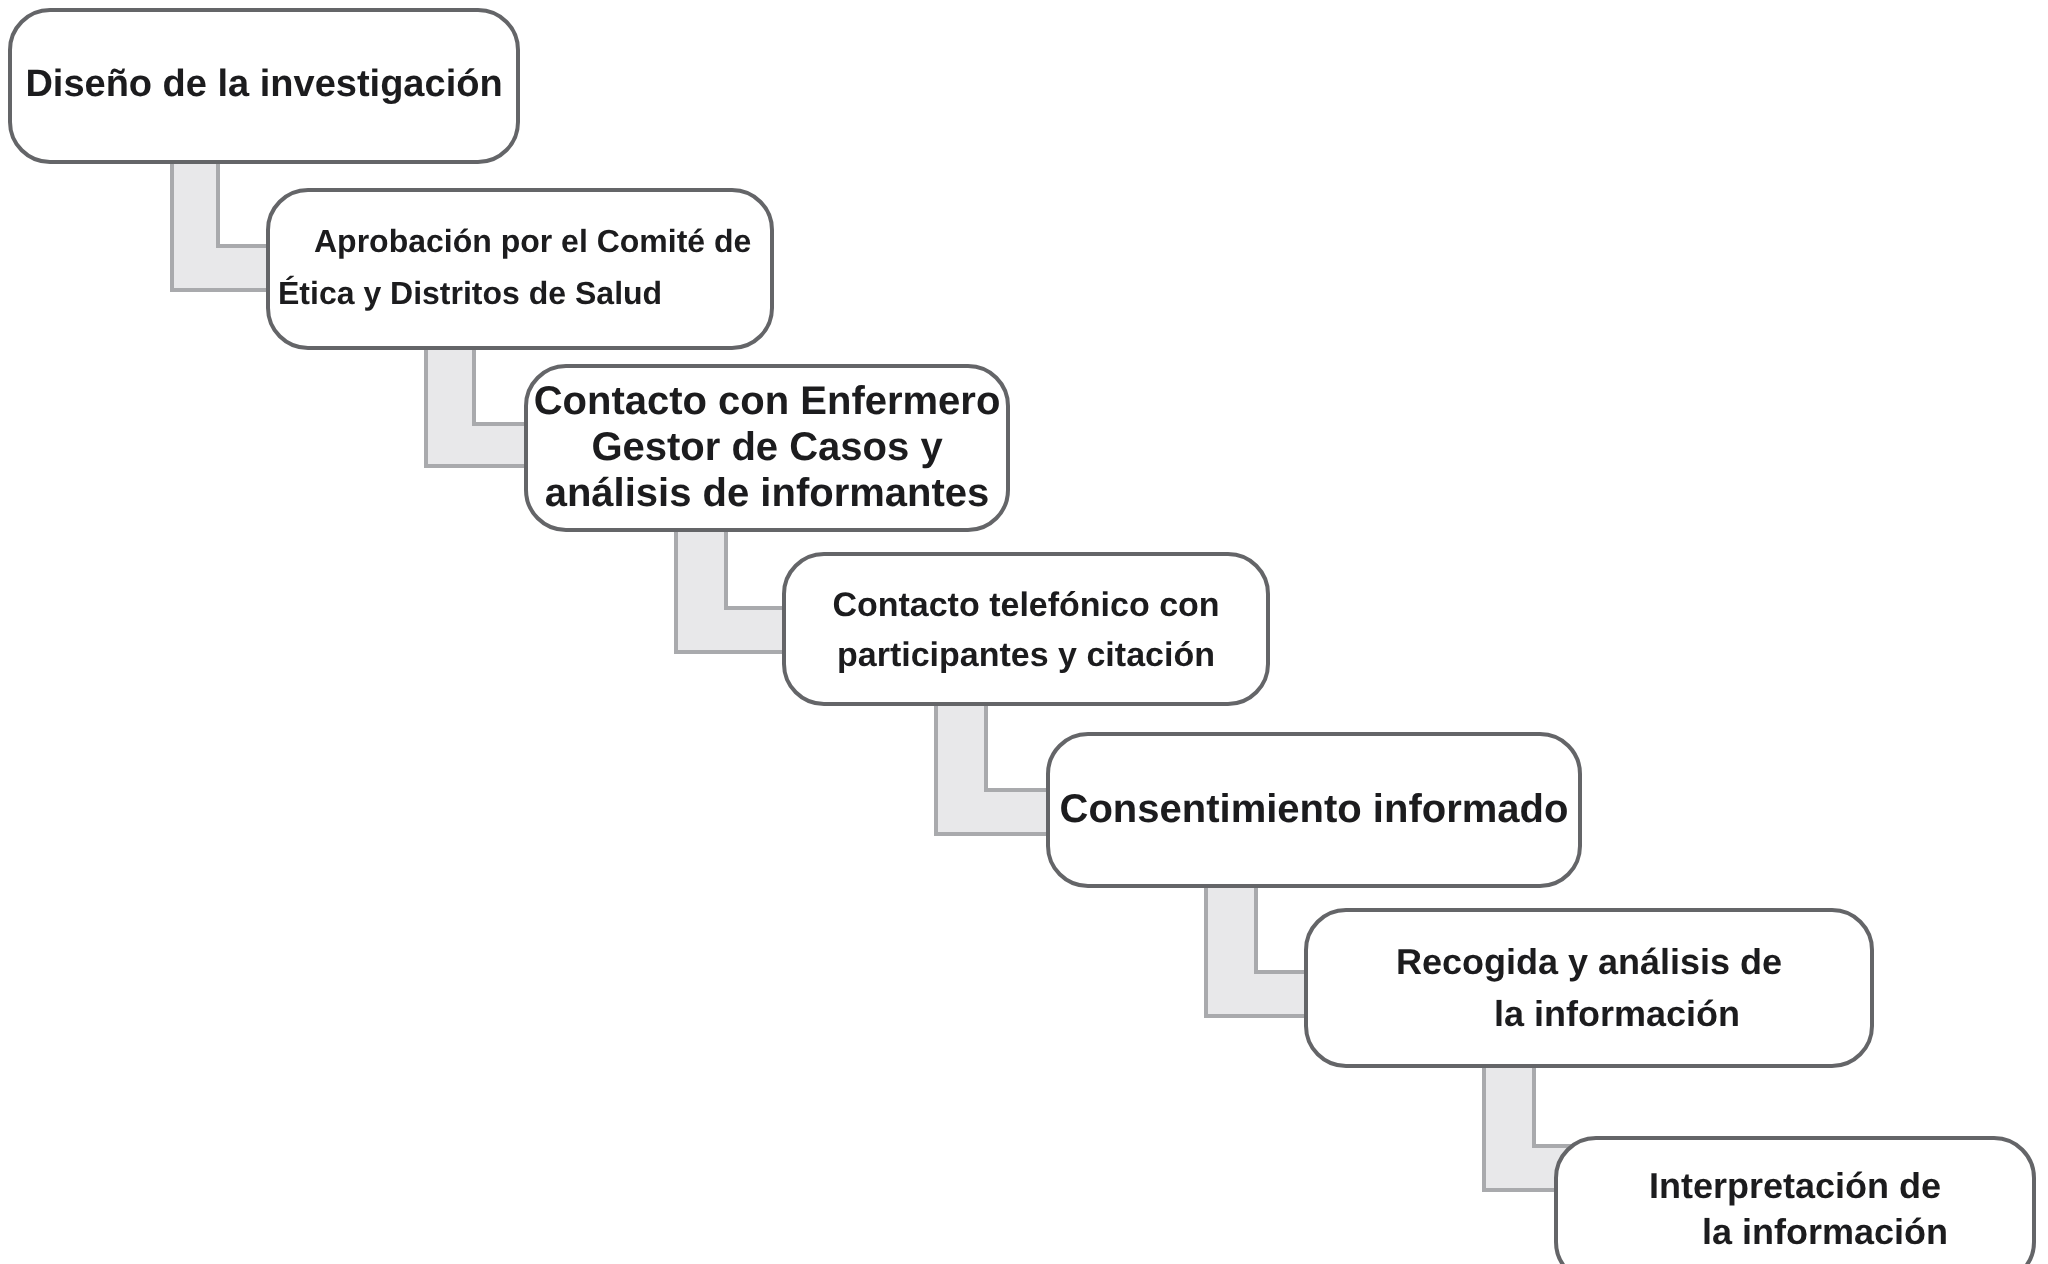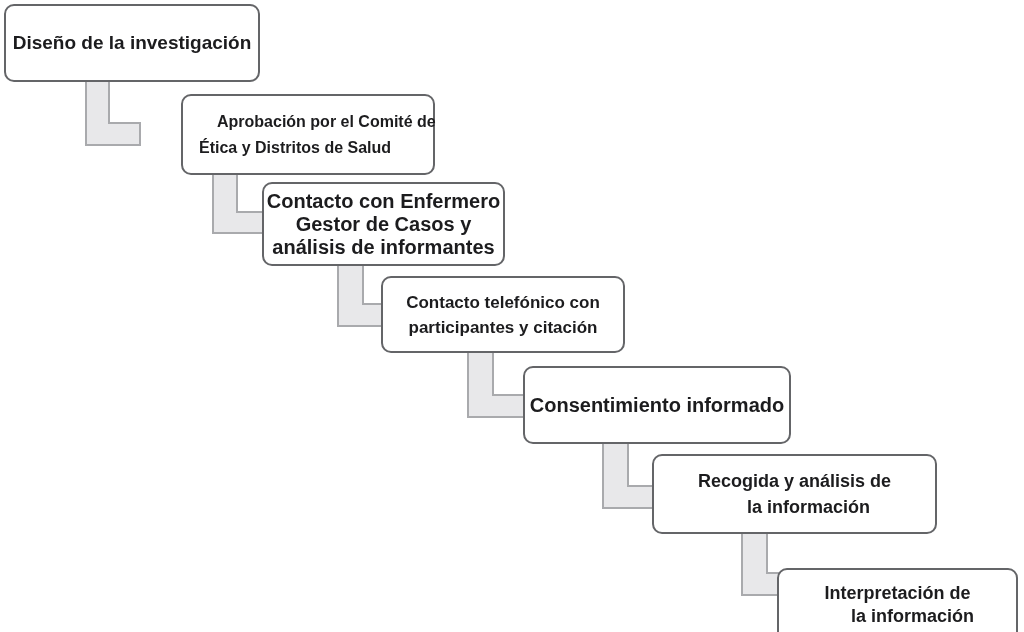--- a/index.html
+++ b/index.html
@@ -23,38 +23,38 @@
     fill: var(--connector-fill, #e8e8ea);
     stroke: var(--connector-border, #a9aaad);
     stroke-width: 2;
     stroke-linejoin: miter;
   }
   .box {
     position: absolute;
     box-sizing: border-box;
     background: var(--box-fill, #ffffff);
     border: 2px solid var(--box-border, #646568);
-    border-radius: 10px;
+    border-radius: 21px;
     display: flex;
     flex-direction: column;
     justify-content: center;
     align-items: center;
     font-weight: 700;
     color: var(--text-color, #1c1c1e);
     text-align: center;
     z-index: 2;
   }
   .line { white-space: nowrap; }
 
   .b1 { left:   4px; top:   4px; width: 256px; height: 78px; font-size: 19px; }
   .b2 { left: 133px; top:  94px; width: 254px; height: 81px; font-size: 16px;
-        line-height: 26px; align-items: flex-start; text-align: left; padding-left: 16px; margin-left: 48px; }
+        line-height: 26px; align-items: flex-start; text-align: left; padding-left: 4px; }
   .b2 .line:first-child { margin-left: 18px; }
   .b3 { left: 262px; top: 182px; width: 243px; height: 84px; font-size: 20px; line-height: 23px; }
-  .b4 { left: 381px; top: 276px; width: 244px; height: 77px; font-size: 17px; line-height: 25px; }
+  .b4 { left: 391px; top: 276px; width: 244px; height: 77px; font-size: 17px; line-height: 25px; }
   .b5 { left: 523px; top: 366px; width: 268px; height: 78px; font-size: 20px; }
   .b6 { left: 652px; top: 454px; width: 285px; height: 80px; font-size: 18px; line-height: 26px; }
   .b6 .line:nth-child(2) { position: relative; left: 14px; }
   .b7 { left: 777px; top: 568px; width: 241px; height: 74px; font-size: 18px; line-height: 23px; }
   .b7 .line:nth-child(2) { position: relative; left: 15px; }
 </style>
 </head>
 <body>
 
 <div class="canvas">

